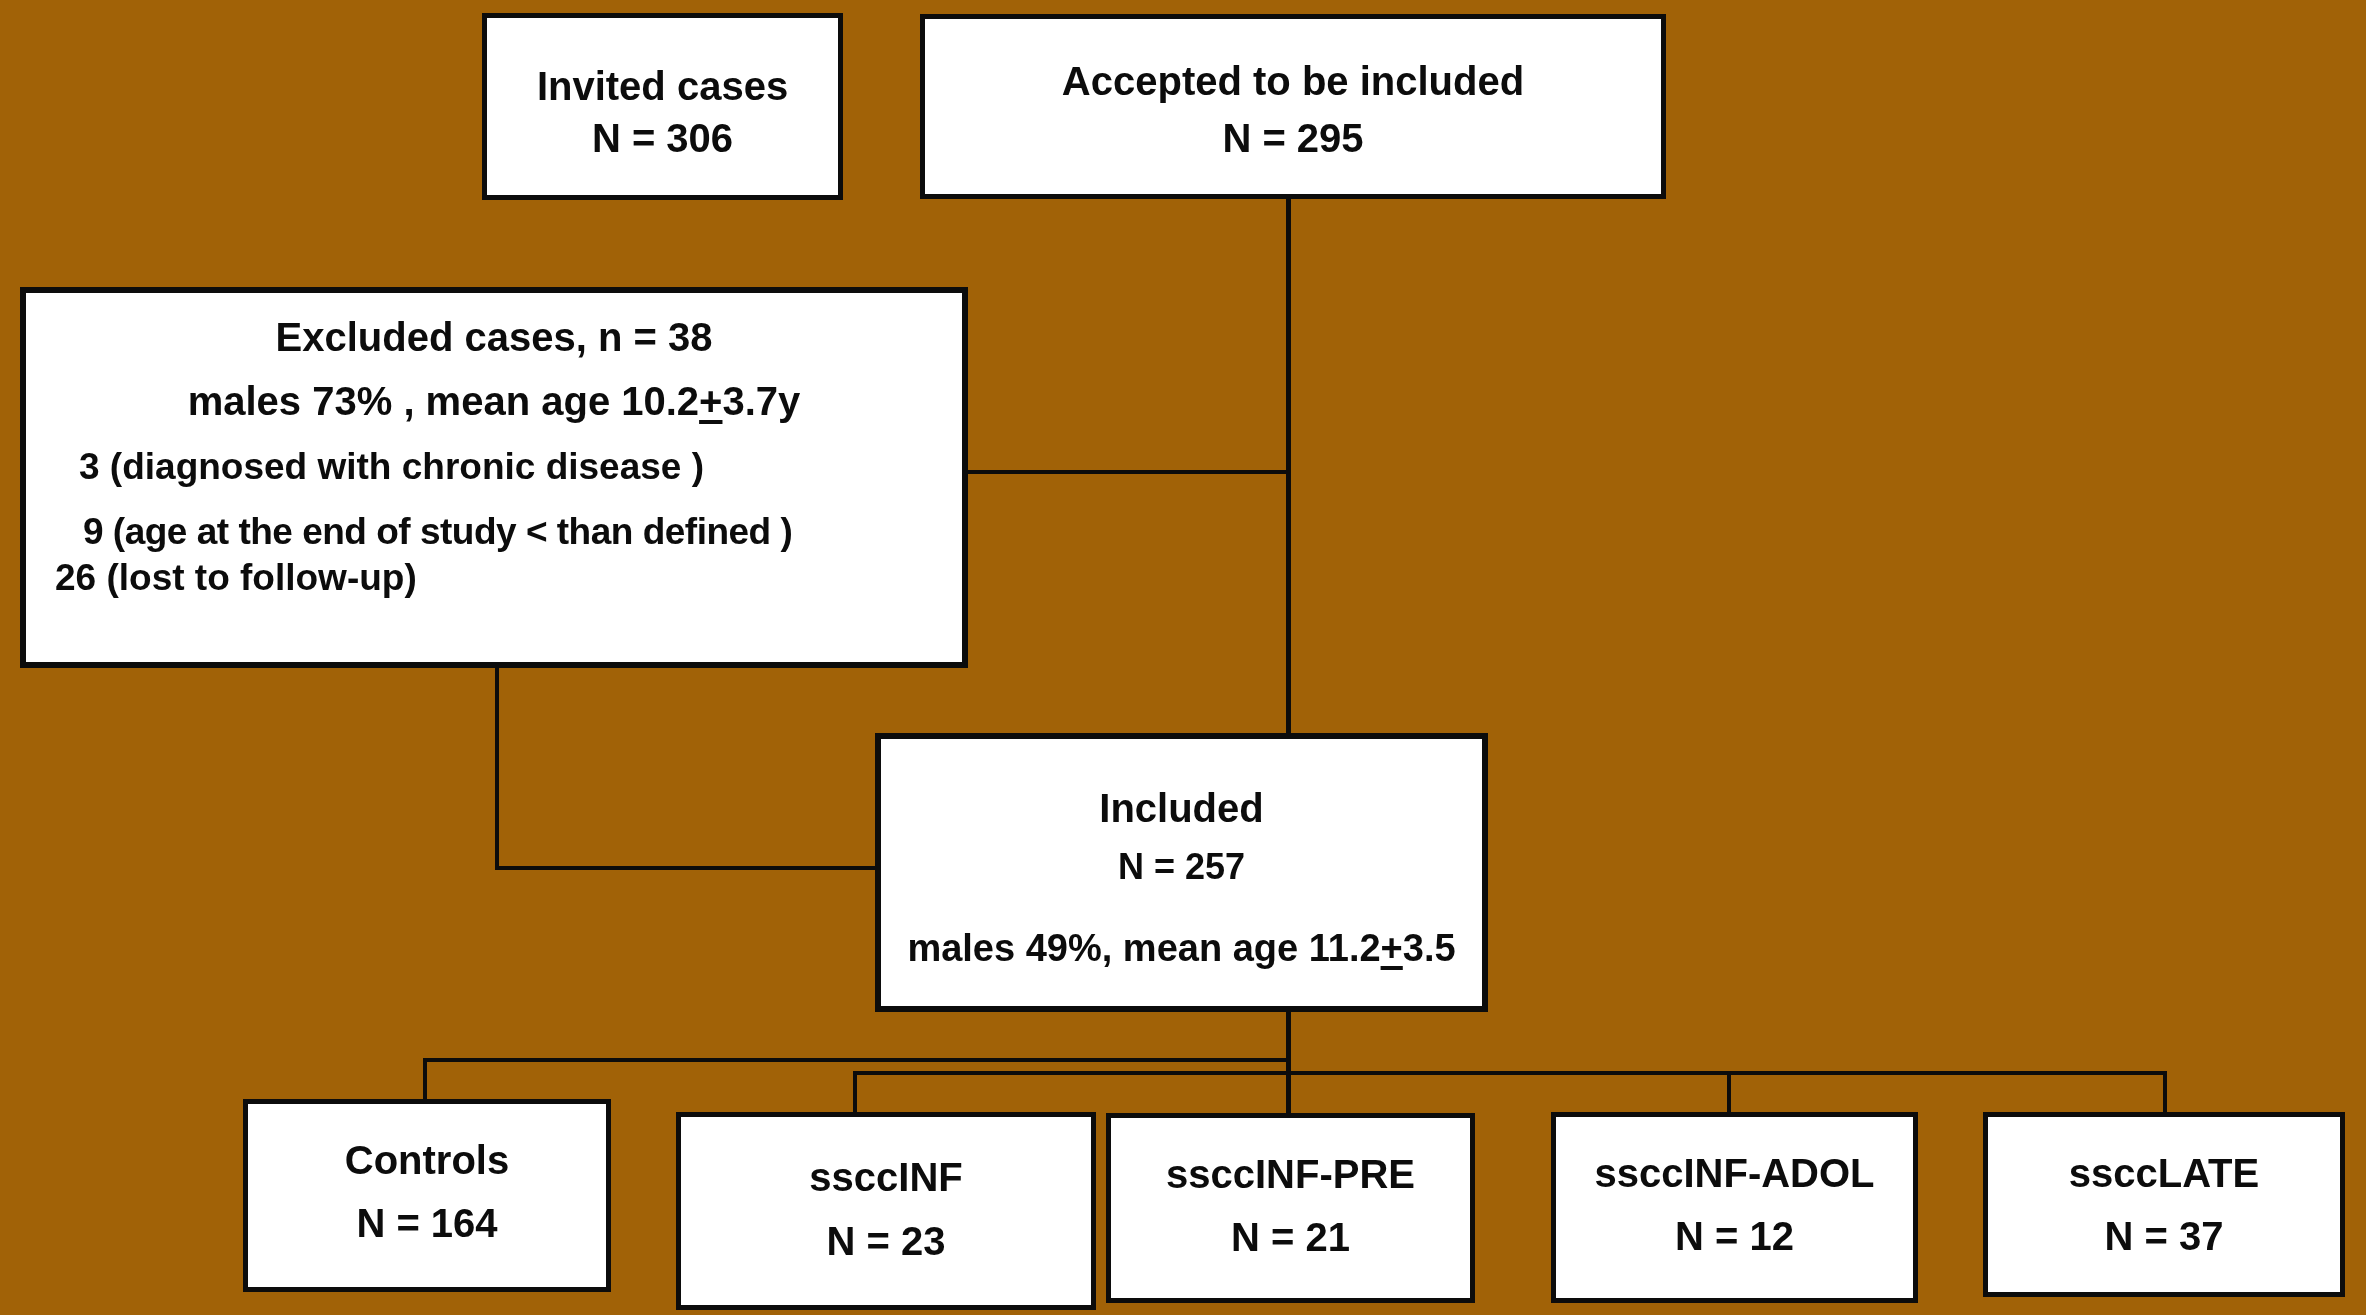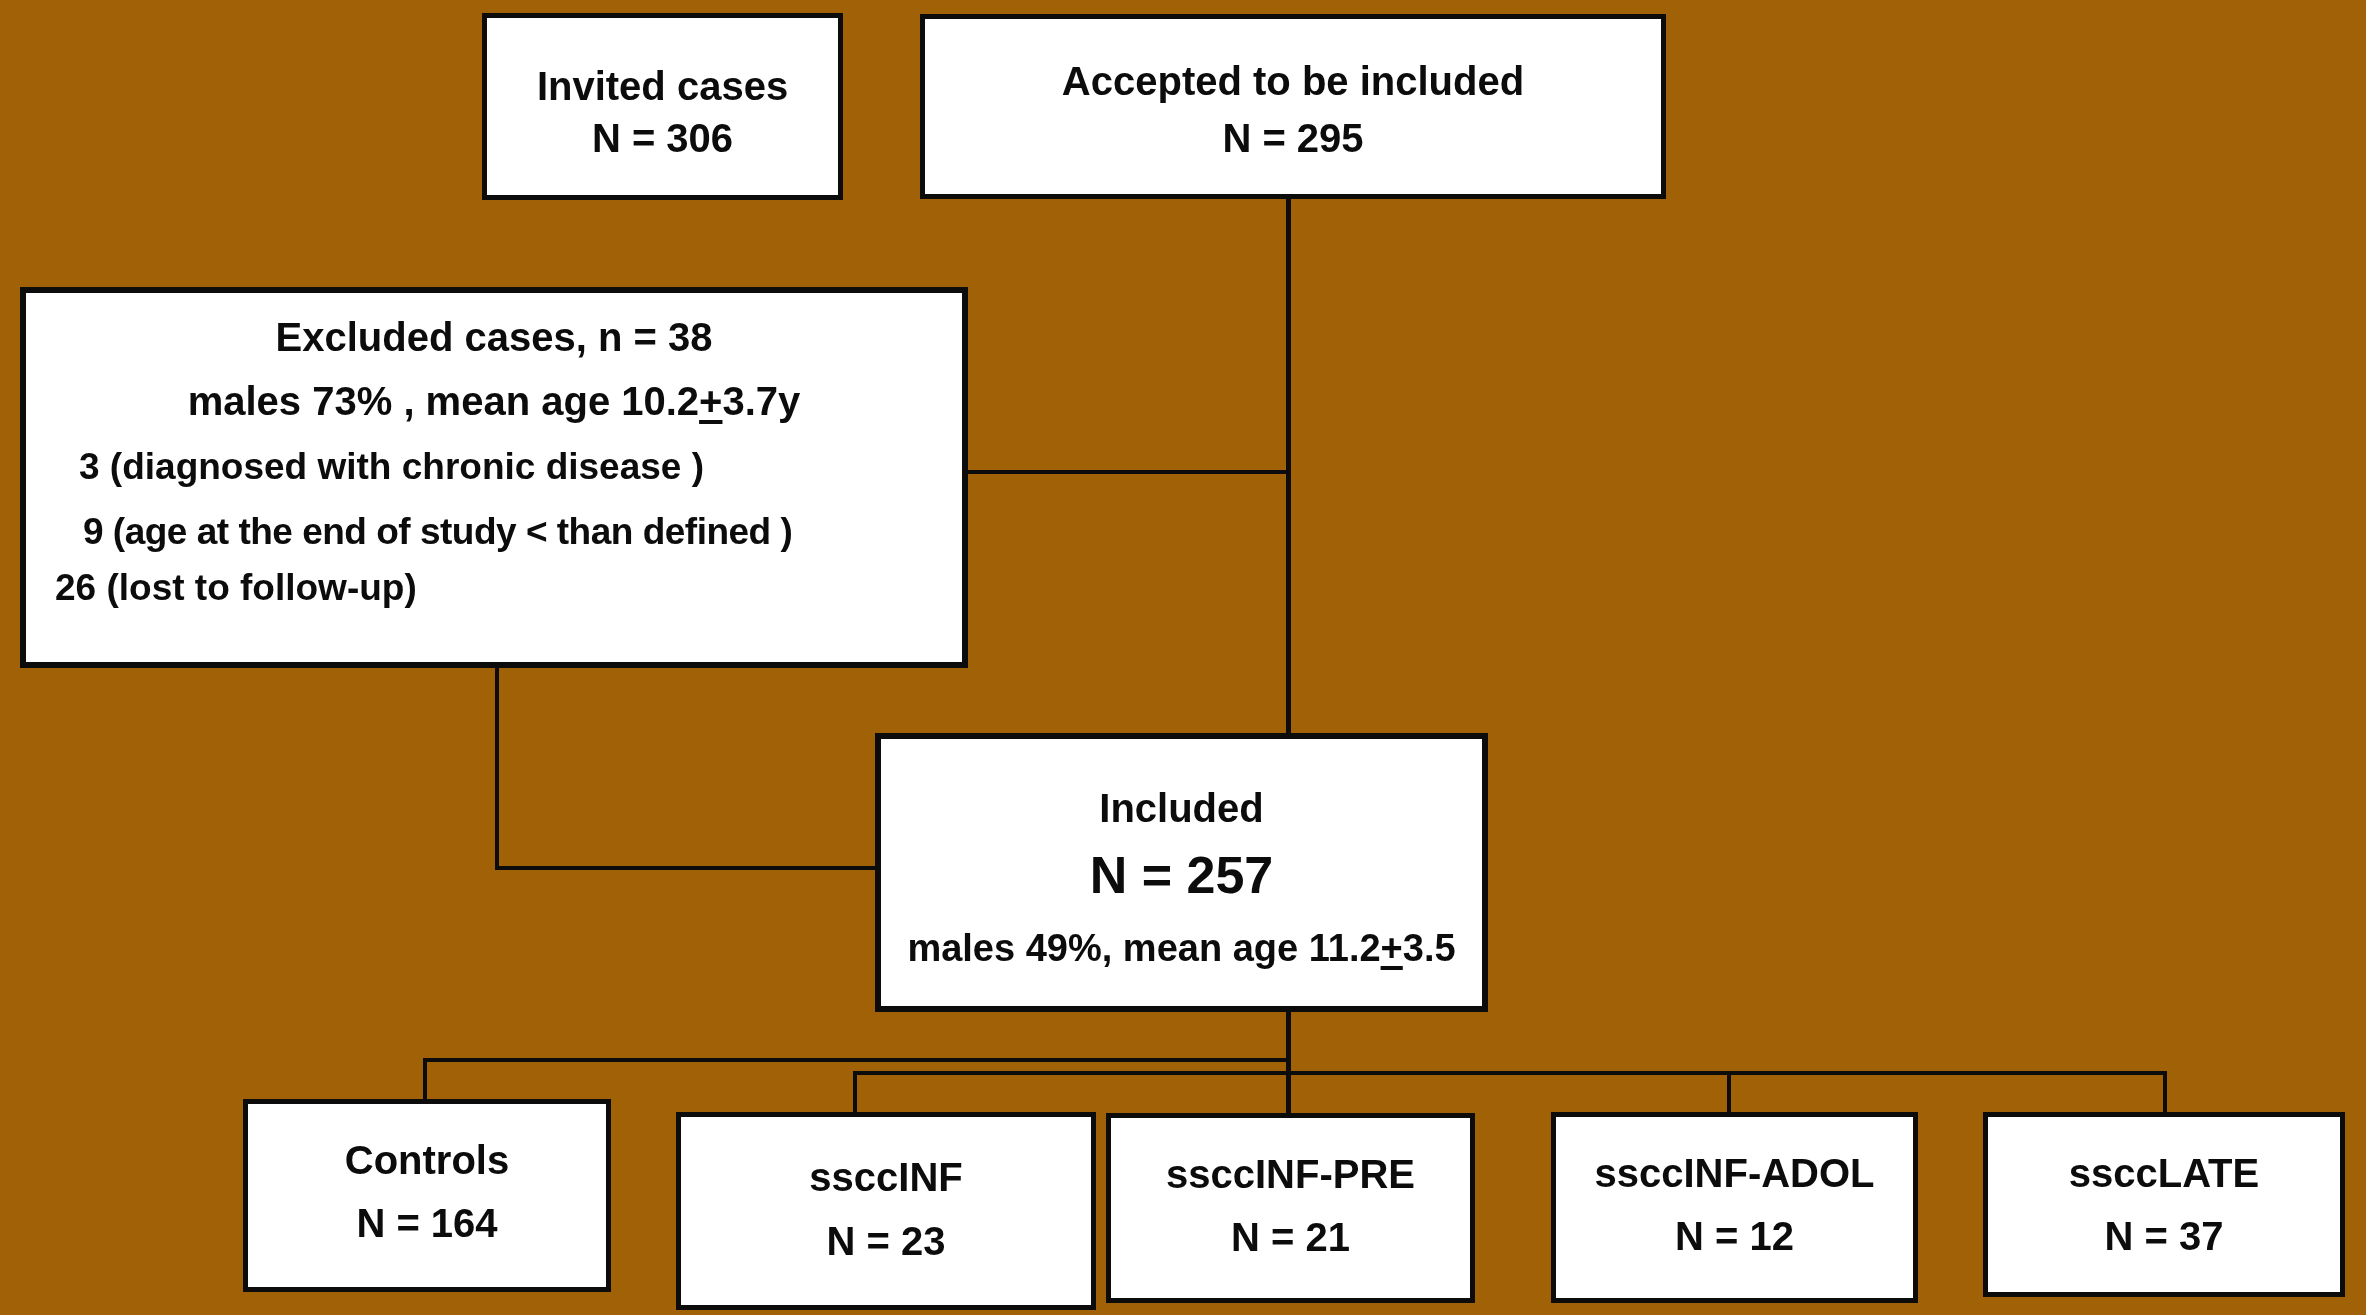--- a/index.html
+++ b/index.html
@@ -24,21 +24,21 @@
     position: absolute;
     left: 0;
     right: 0;
     text-align: center;
     font-size: 40px;
     line-height: 1;
     white-space: nowrap;
   }
   .t.small { font-size: 37px; }
   .t.mid { font-size: 38px; }
-  .t.big { font-size: 52px; }
+  .t.big { font-size: 36px; }
   .t.left { text-align: left; right: auto; }
   .t.tight { letter-spacing: -0.5px; }
   .pm {
     text-decoration: underline;
     text-decoration-thickness: 4px;
     text-underline-offset: 5px;
   }
   .ln {
     position: absolute;
     background: #0c0c0c;
@@ -71,21 +71,21 @@
     <div class="t" style="top:99px">N = 295</div>
   </div>
 
   <div class="box thick" style="left:20px; top:287px; width:948px; height:381px">
     <div class="t" style="top:24px">Excluded  cases, n = 38</div>
     <div class="t" style="top:88px">
       <span>males 73% , mean age 10.2</span><span class="pm">+</span><span>3.7y</span>
     </div>
     <div class="t small left" style="top:155px; left:53px">3 (diagnosed with chronic disease )</div>
     <div class="t small left tight" style="top:220px; left:57px">9 (age at the end of study &lt;  than defined )</div>
-    <div class="t small left" style="top:276px; left:29px">26 (lost to follow-up)</div>
+    <div class="t small left" style="top:266px; left:29px">26 (lost to follow-up)</div>
   </div>
 
   <div class="box thick" style="left:875px; top:733px; width:613px; height:279px">
     <div class="t" style="top:49px">Included</div>
     <div class="t big" style="top:110px">N = 257</div>
     <div class="t mid" style="top:190px">
       <span>males 49%, mean age 11.2</span><span class="pm">+</span><span>3.5</span>
     </div>
   </div>
 

